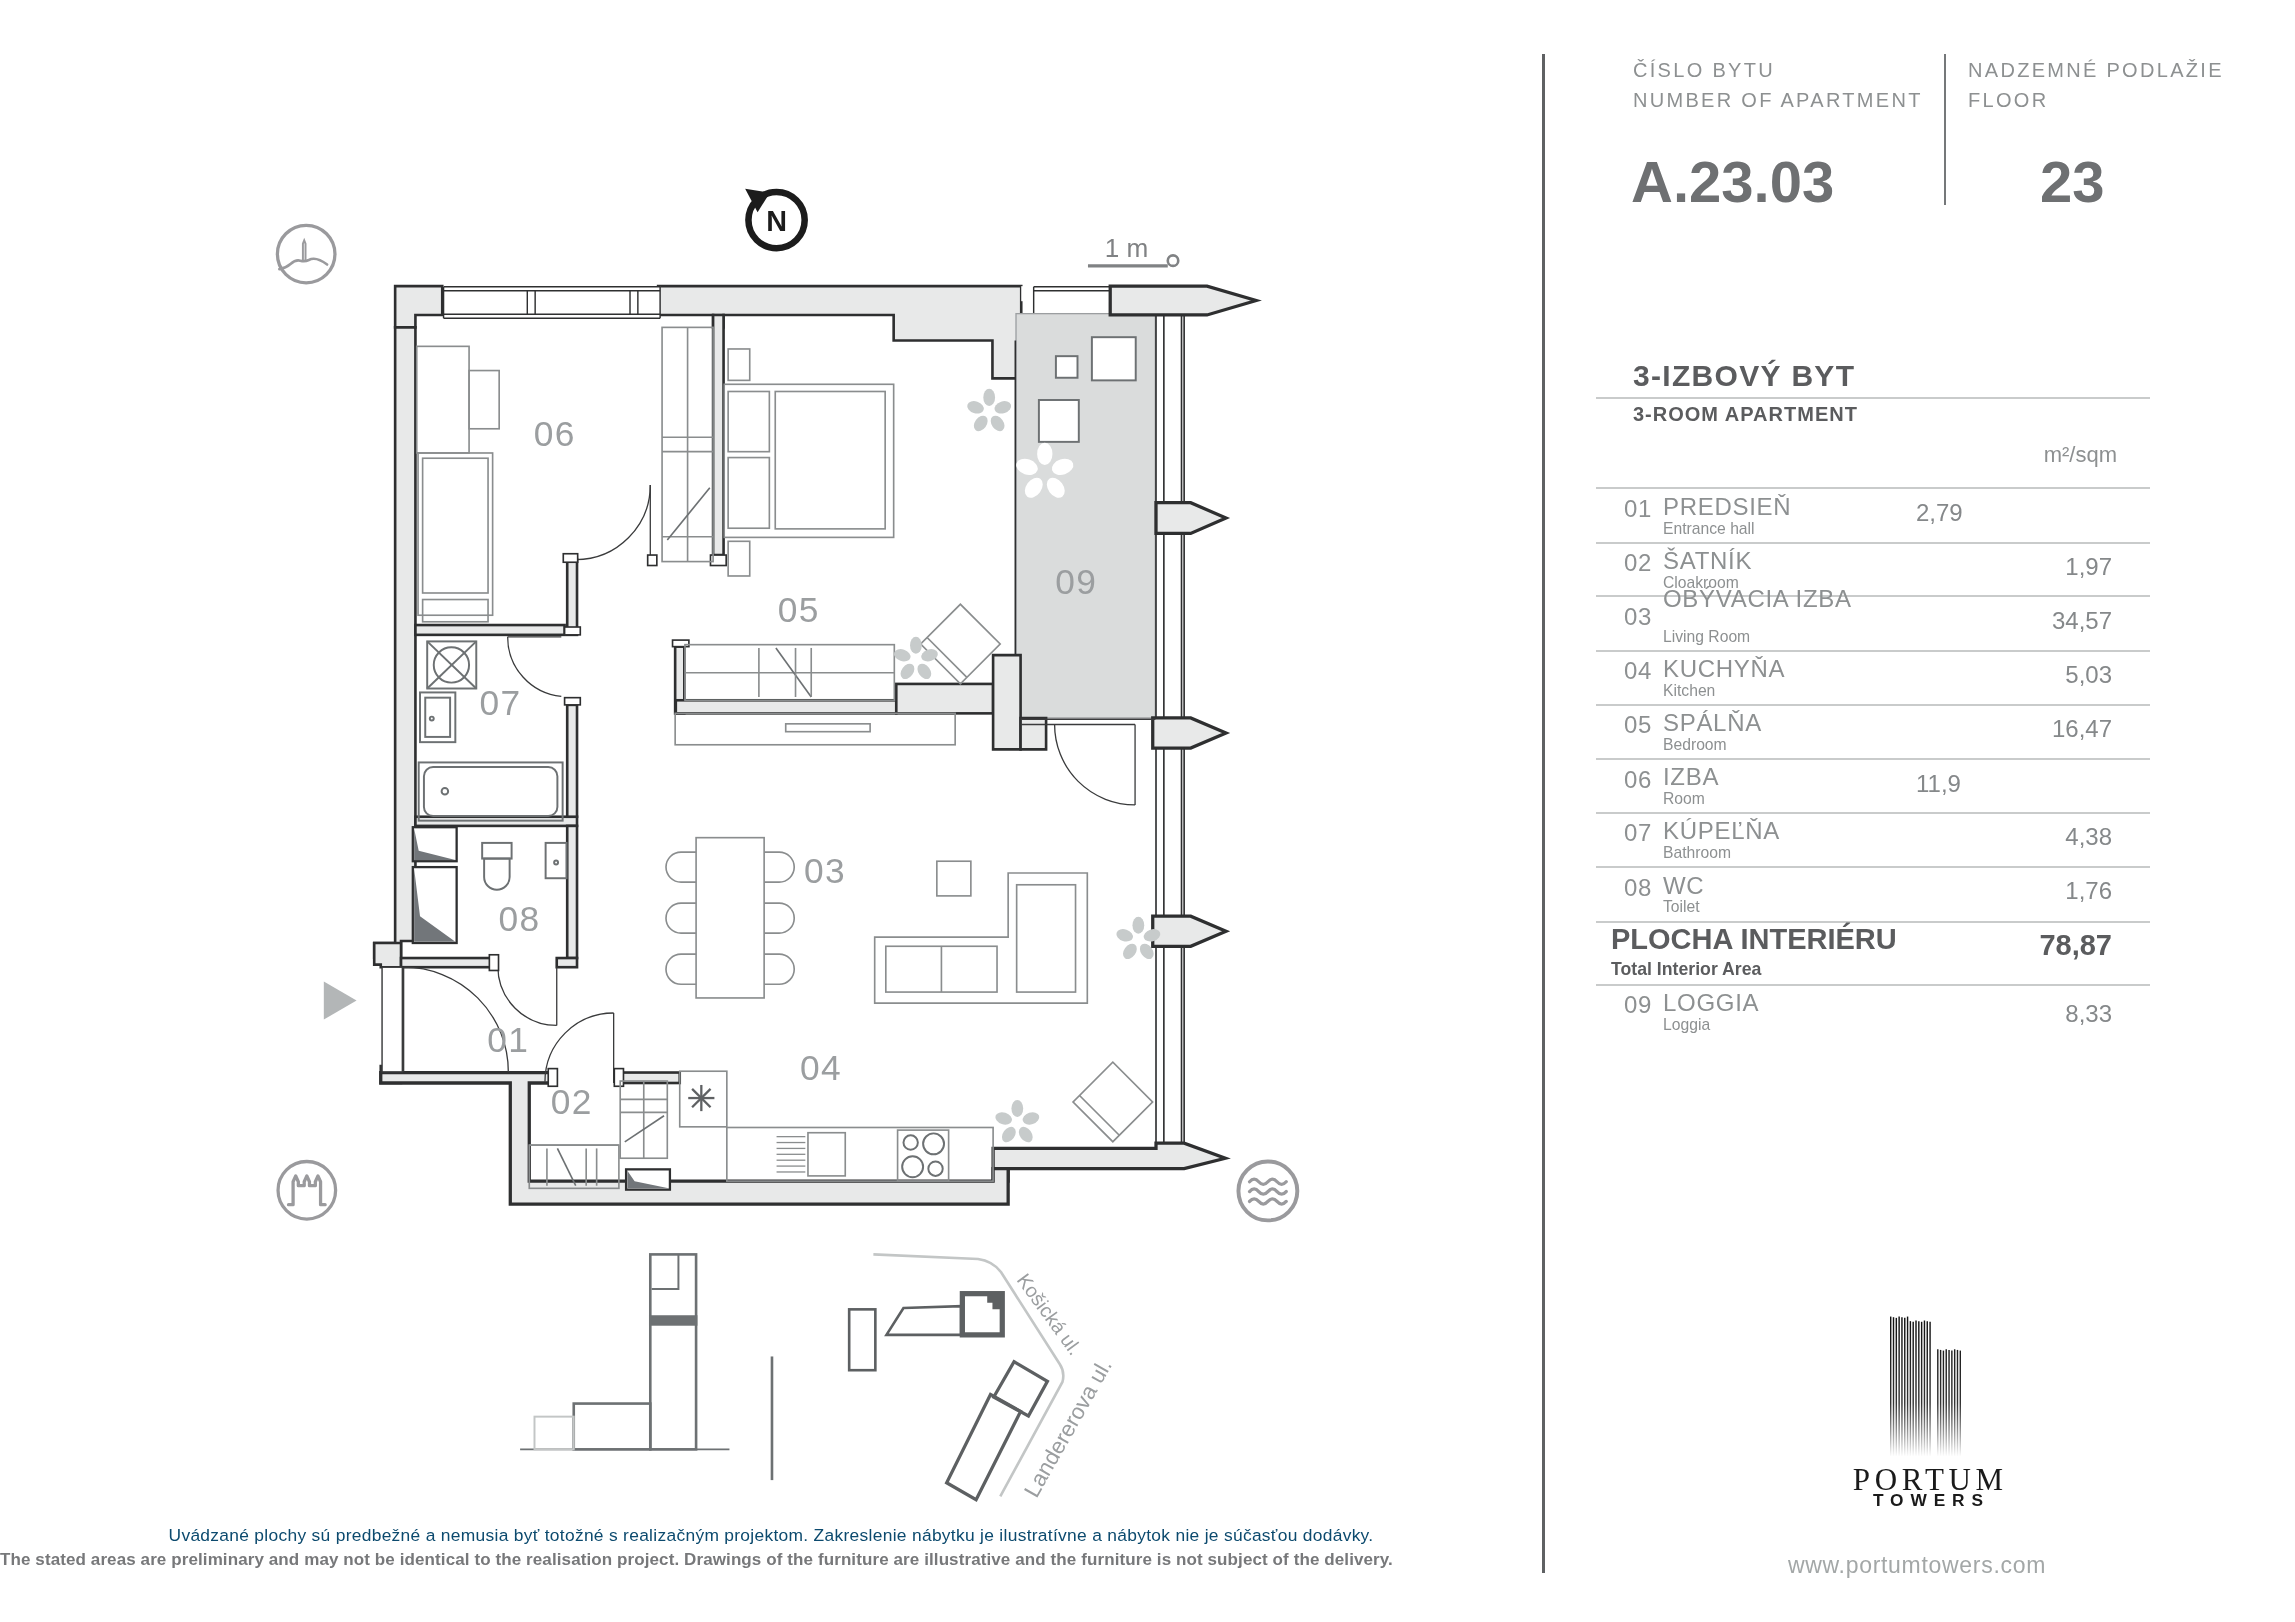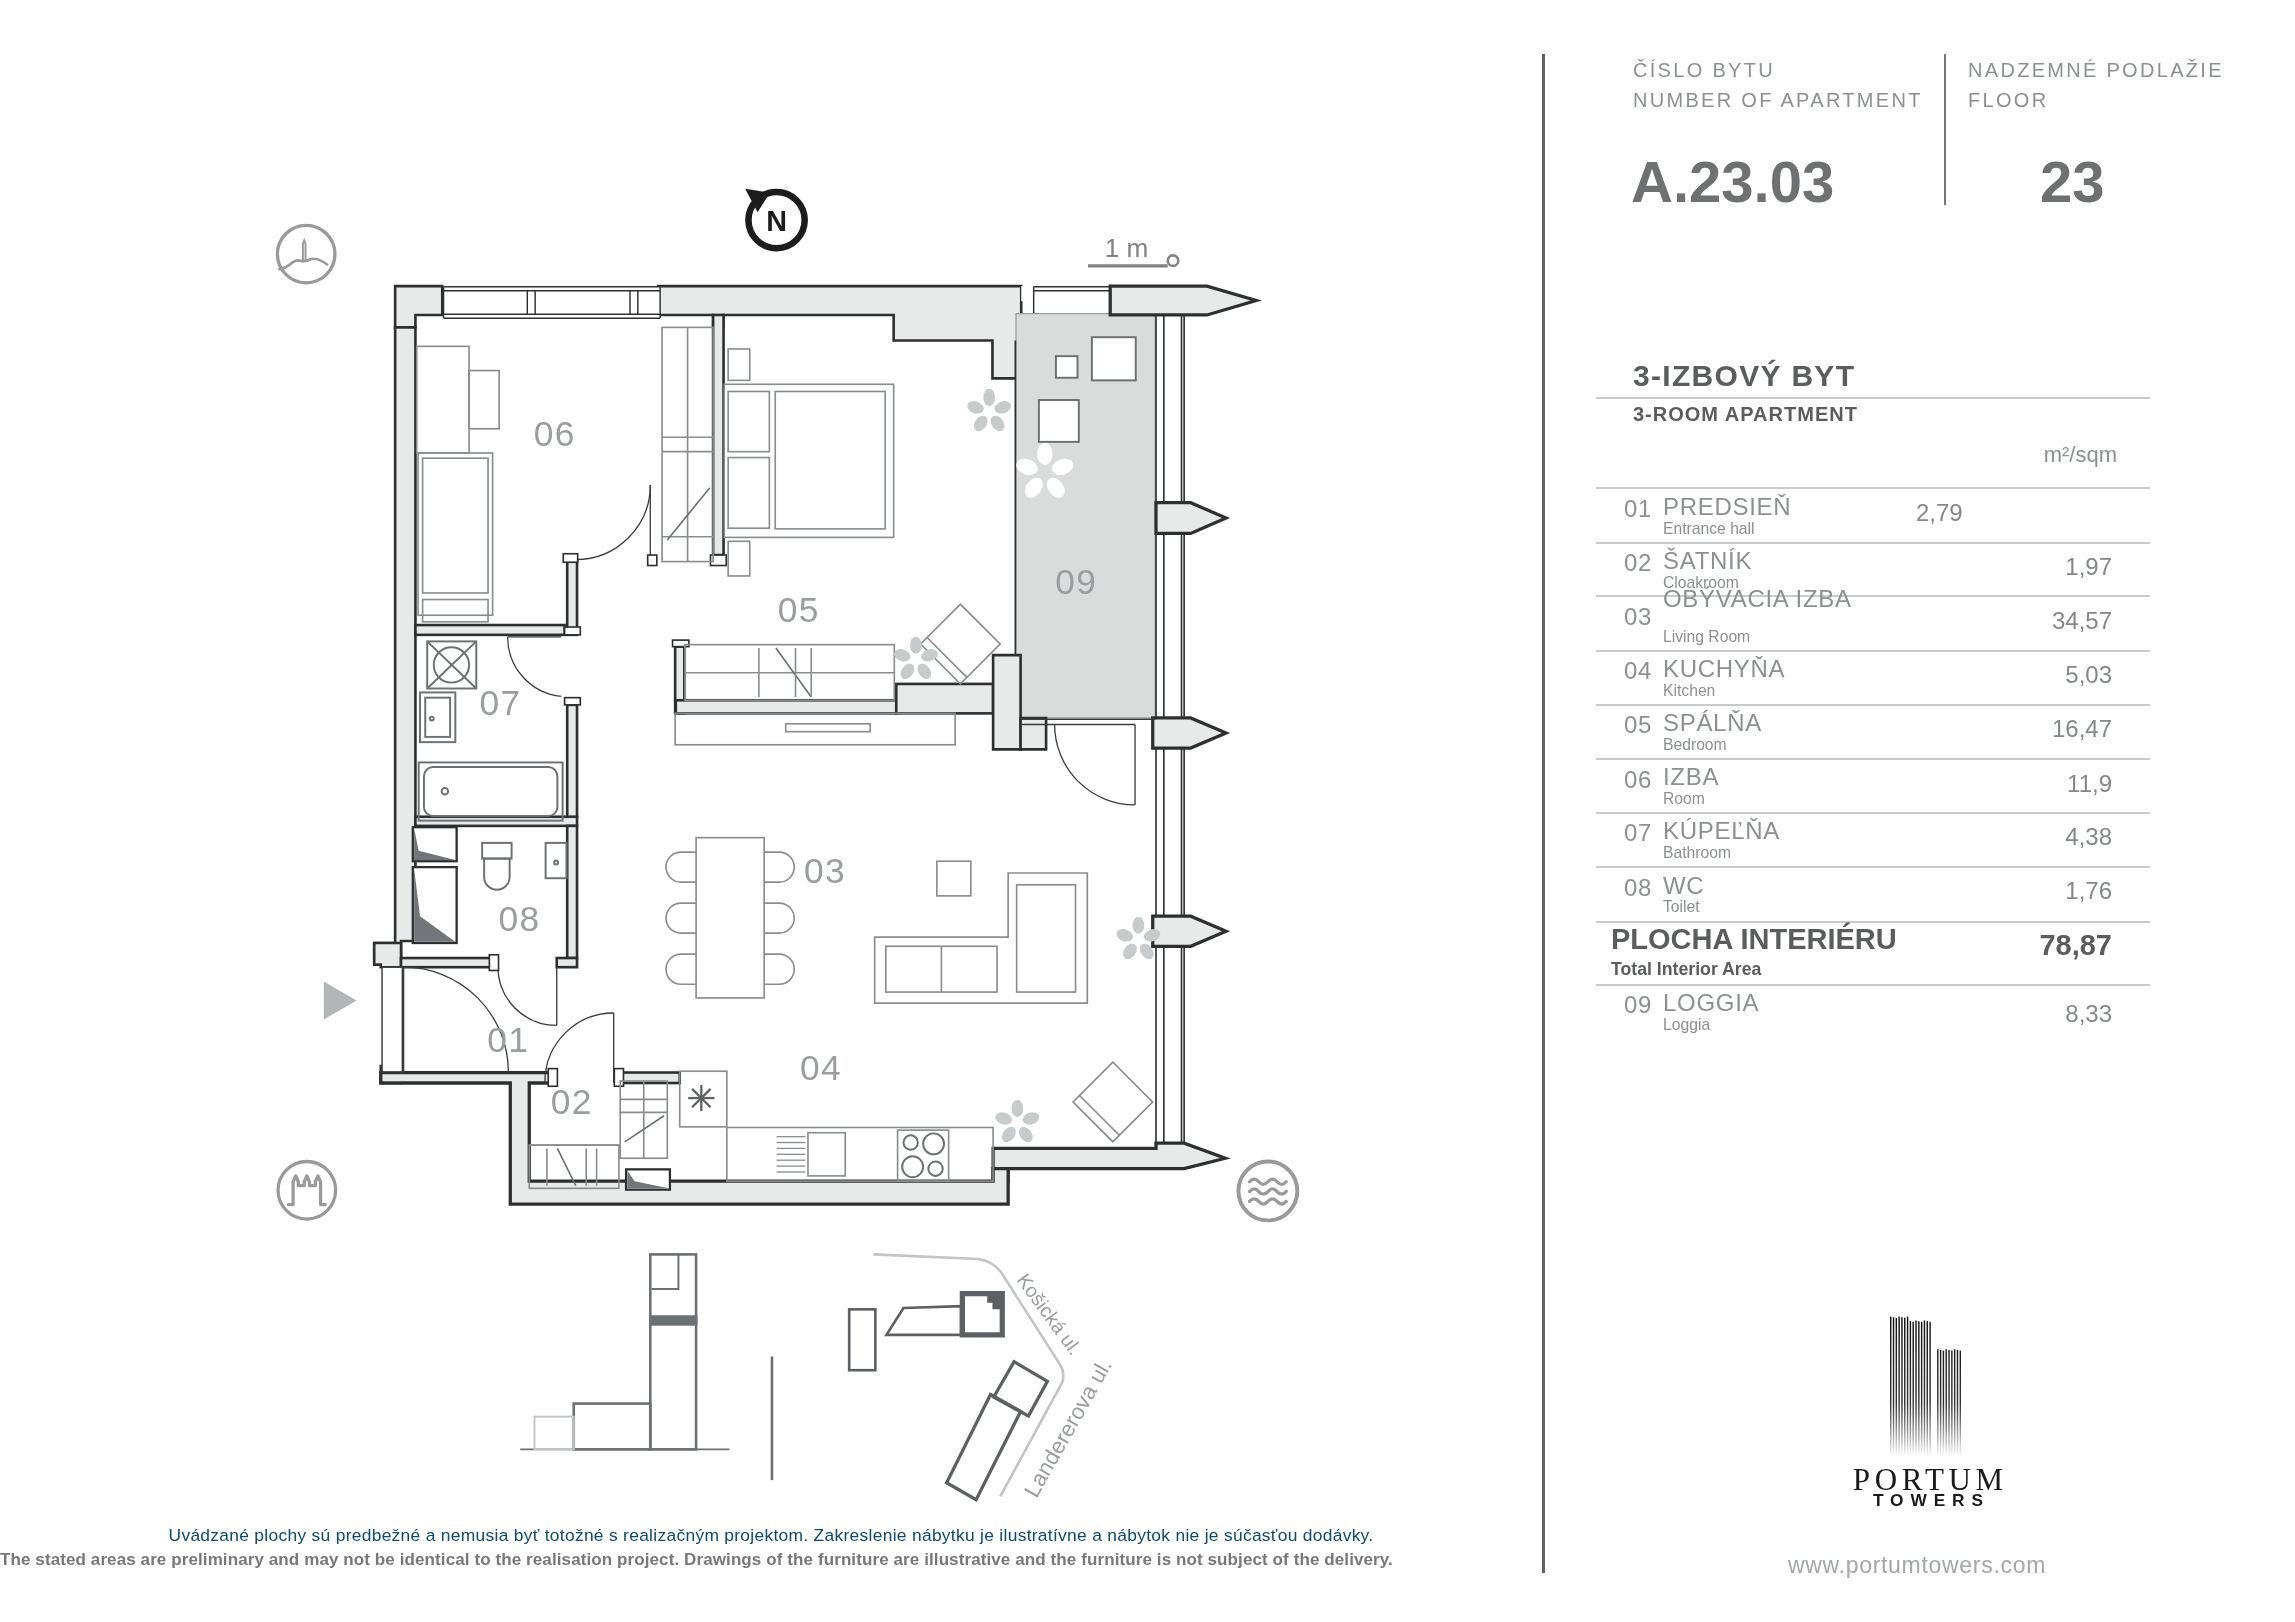--- a/index.html
+++ b/index.html
@@ -52,21 +52,21 @@
 <div class="abs t-val" style="left:1916px;top:661px;width:196px;text-align:right;">5,03</div>
 <div class="rule" style="top:704px;"></div>
 <div class="abs t-title" style="left:1606px;top:711px;width:46px;text-align:right;">05</div>
 <div class="abs t-title" style="left:1663px;top:709px;">SPÁLŇA</div>
 <div class="abs t-sub" style="left:1663px;top:736px;">Bedroom</div>
 <div class="abs t-val" style="left:1916px;top:715px;width:196px;text-align:right;">16,47</div>
 <div class="rule" style="top:758px;"></div>
 <div class="abs t-title" style="left:1606px;top:766px;width:46px;text-align:right;">06</div>
 <div class="abs t-title" style="left:1663px;top:763px;">IZBA</div>
 <div class="abs t-sub" style="left:1663px;top:790px;">Room</div>
-<div class="abs t-val" style="left:1916px;top:770px;width:196px;text-align:right;">11,9</div>
+<div class="abs t-val" style="left:1916px;top:770px;width:196px;text-align:left;">11,9</div>
 <div class="rule" style="top:812px;"></div>
 <div class="abs t-title" style="left:1606px;top:819px;width:46px;text-align:right;">07</div>
 <div class="abs t-title" style="left:1663px;top:817px;">KÚPEĽŇA</div>
 <div class="abs t-sub" style="left:1663px;top:844px;">Bathroom</div>
 <div class="abs t-val" style="left:1916px;top:823px;width:196px;text-align:right;">4,38</div>
 <div class="rule" style="top:866px;"></div>
 <div class="abs t-title" style="left:1606px;top:874px;width:46px;text-align:right;">08</div>
 <div class="abs t-title" style="left:1663px;top:872px;">WC</div>
 <div class="abs t-sub" style="left:1663px;top:898px;">Toilet</div>
 <div class="abs t-val" style="left:1916px;top:877px;width:196px;text-align:right;">1,76</div>

